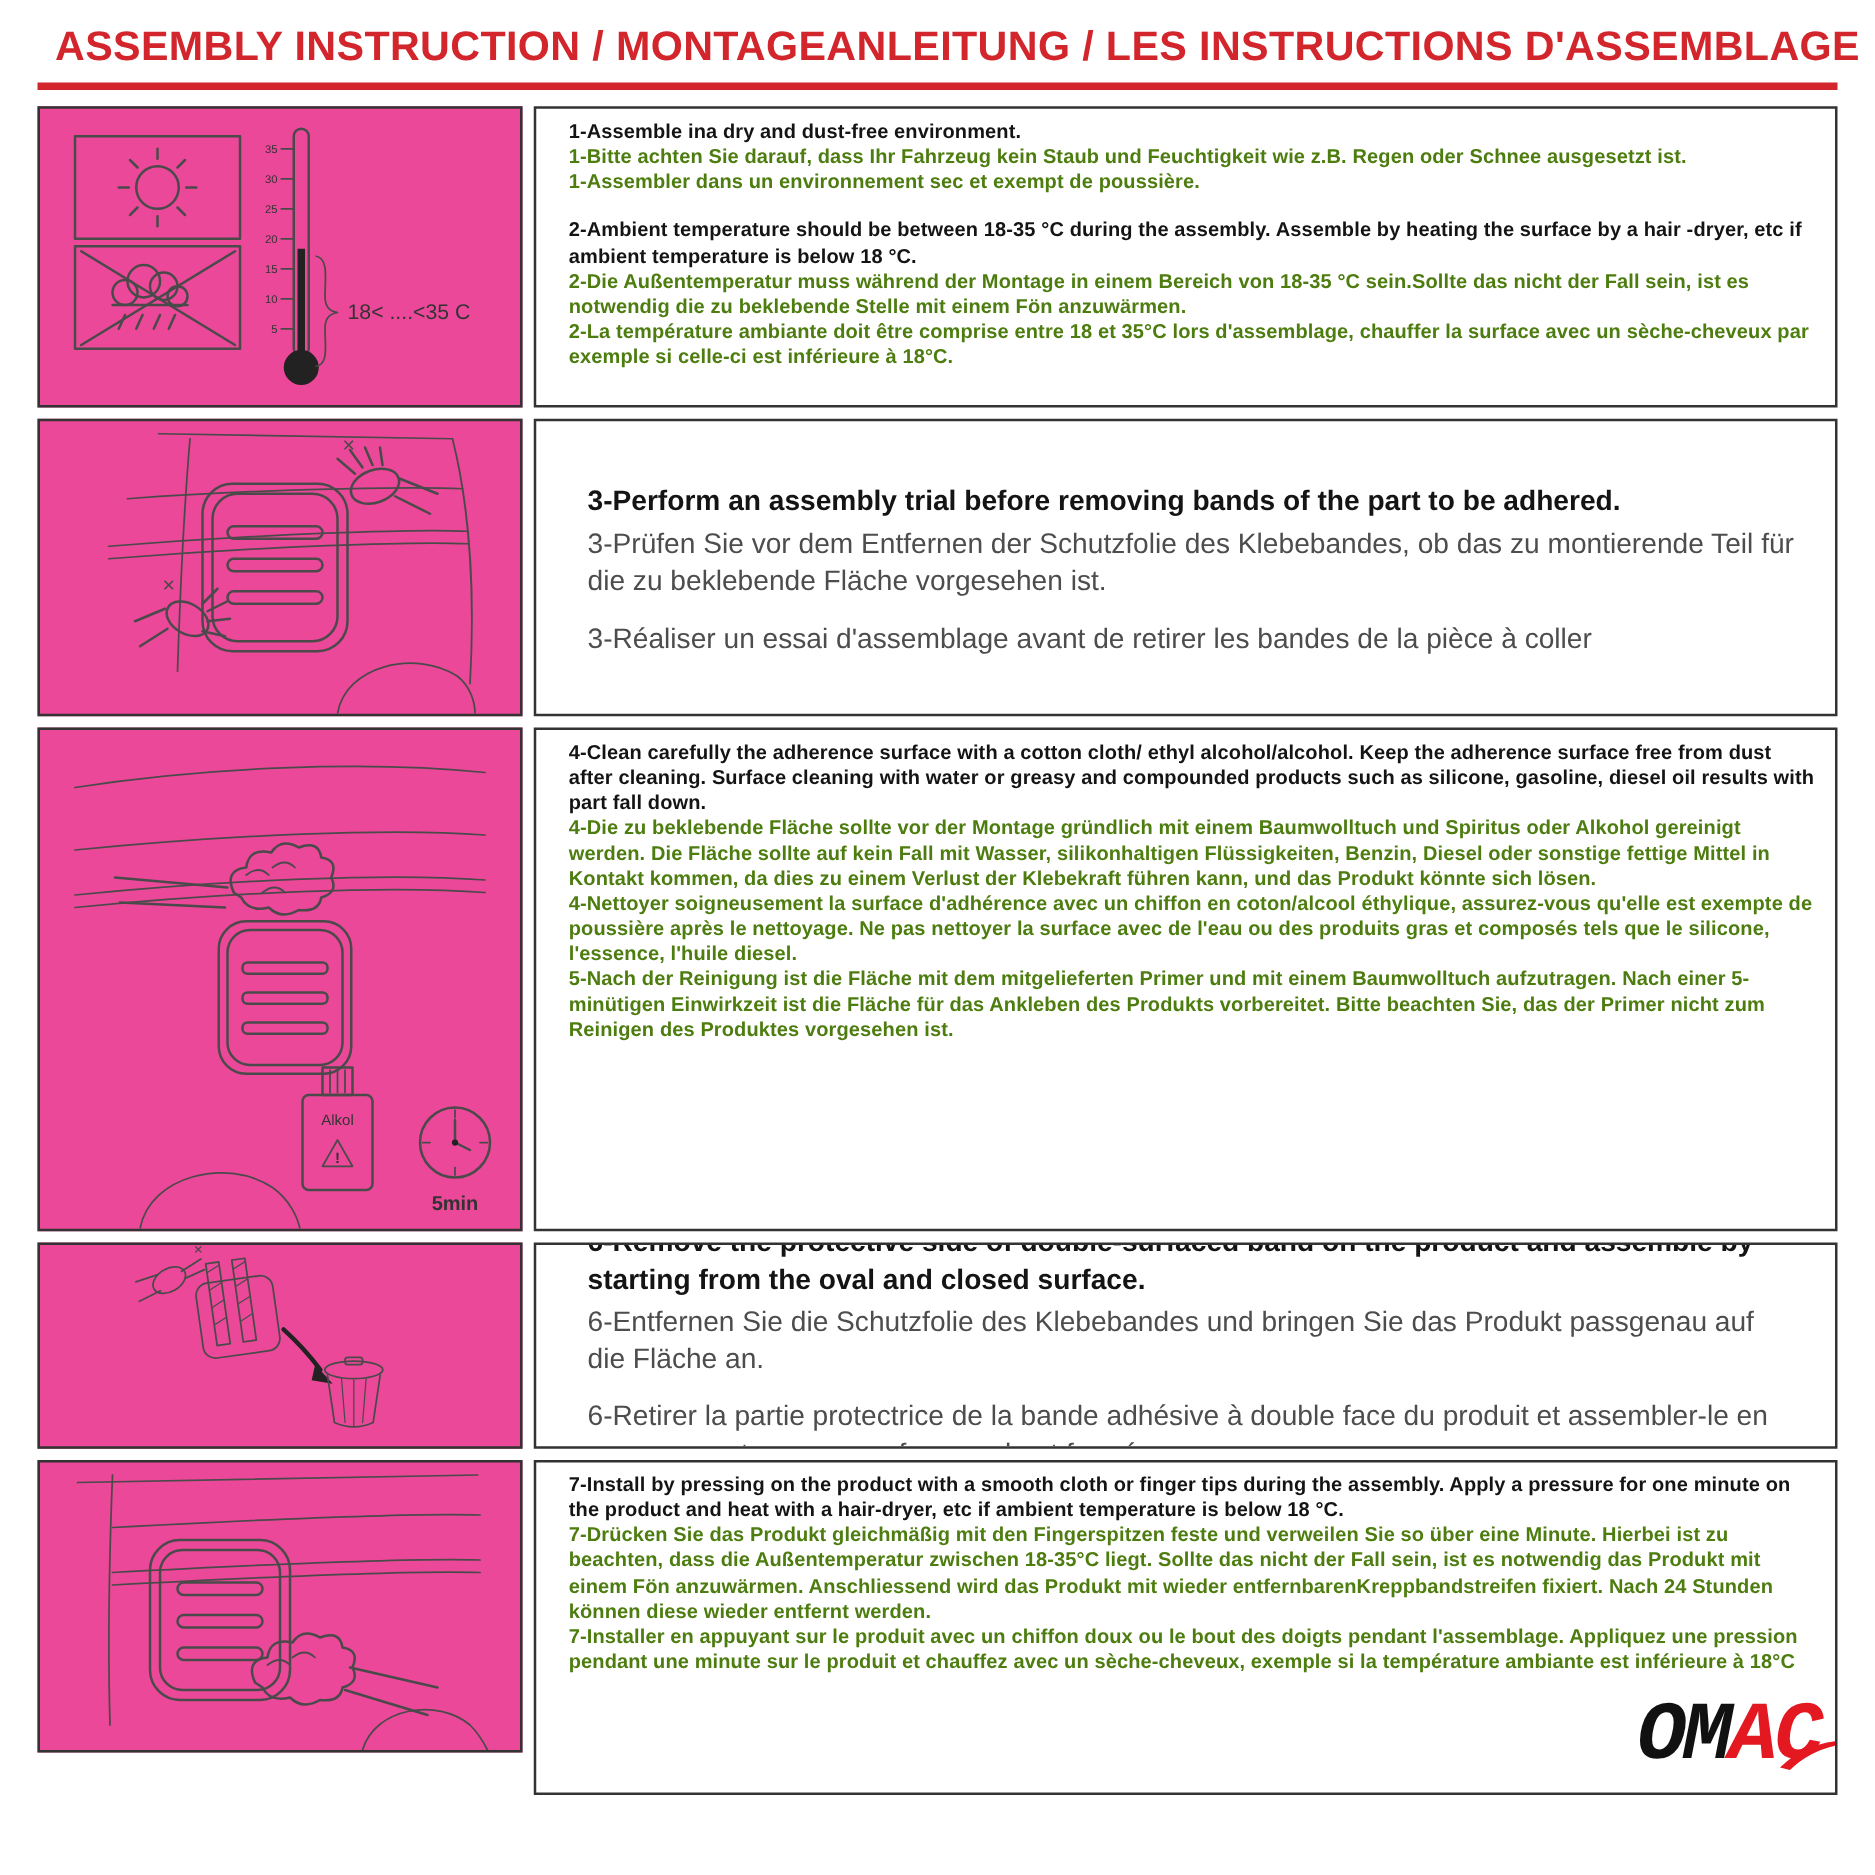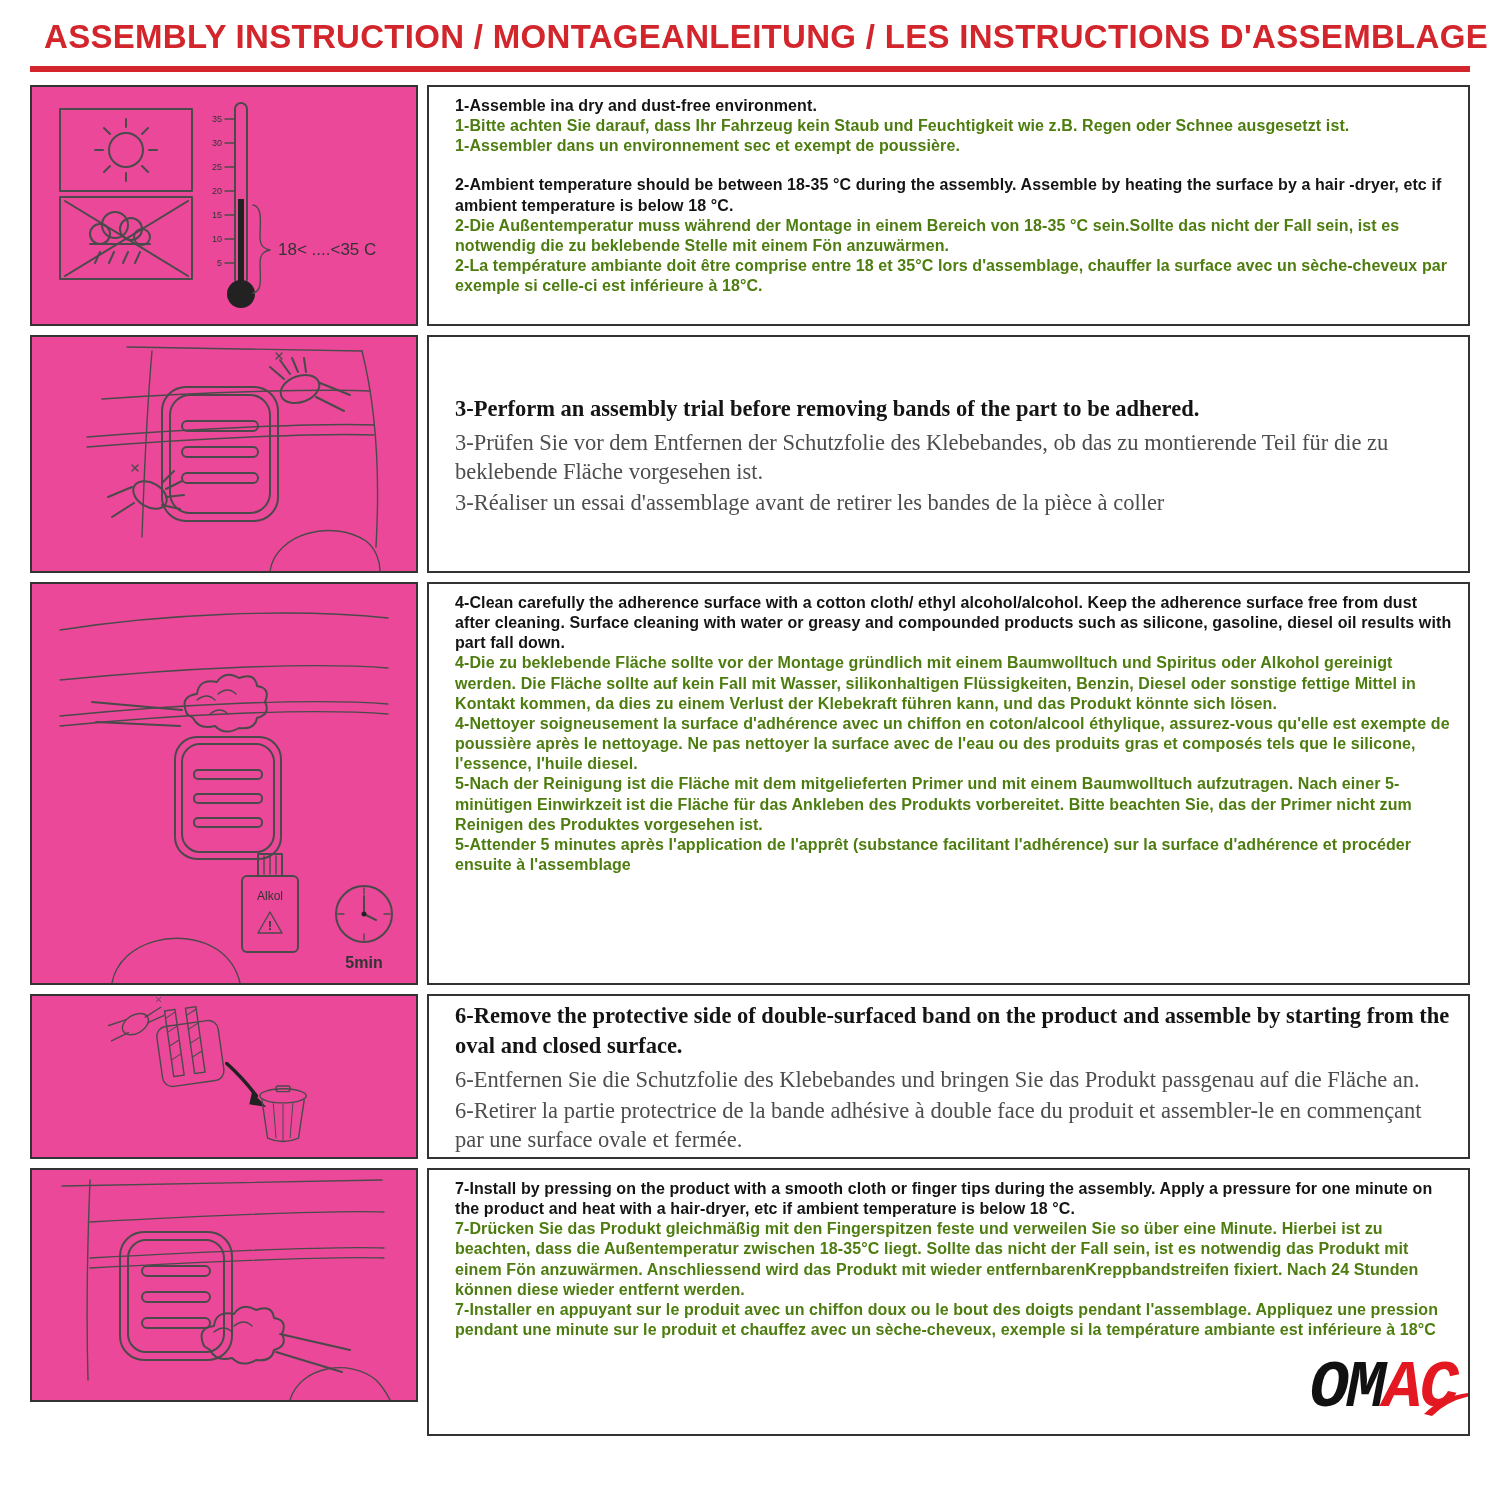--- a/index.html
+++ b/index.html
@@ -10,21 +10,21 @@
   .row{display:flex;gap:9px;margin-bottom:9px;align-items:stretch;}
   .imgbox{flex:0 0 388px;width:388px;border:2px solid #333;background:#ec4899;box-sizing:border-box;overflow:hidden;}
   .imgbox svg{width:100%;height:100%;display:block;}
   .textbox{flex:1;border:2px solid #333;box-sizing:border-box;padding:9px 16px 6px 26px;overflow:hidden;position:relative;}
   .row1{height:241px;} .row2{height:238px;} .row3{height:403px;} .row4{height:165px;} .row5{height:268px;}
   .row5 .imgbox{height:234px;align-self:flex-start;}
   .small p{font-size:16px;line-height:1.26;margin:0;color:#4d7c0f;letter-spacing:.1px;font-weight:bold;}
   .small p.b{color:#141414;font-weight:700;}
   .gap{margin-top:19px !important;}
   .big{display:flex;flex-direction:column;justify-content:center;}
-  .big p{font-size:22.5px;line-height:1.3;margin:0;color:#4d4d4d;font-family:Liberation Serif, serif;}
+  .big p{font-size:22.5px;line-height:1.3;margin:15px;color:#4d4d4d;}
   .big p.b{font-weight:700;color:#141414;margin-bottom:3px;}
   .big p + p{margin-top:2px;}
   line,path.s,rect.s,circle.s,ellipse.s,polyline.s{stroke:#4a4a4a;stroke-width:2;fill:none;stroke-linecap:round;stroke-linejoin:round;}
   .thin{stroke-width:1.4 !important;}
   .dark{fill:#222;stroke:none;}
   text.ill{fill:#333;font-family:"Liberation Sans", sans-serif;}
   .logo{position:absolute;right:12px;bottom:12px;font-weight:800;font-style:italic;font-size:66px;letter-spacing:-3px;line-height:1;font-family:Liberation Mono, monospace;}
   .logo .om{color:#111;}
   .logo .ac{color:#e31820;position:relative;}
   .logo .swoosh{position:absolute;left:112px;bottom:6px;width:80px;height:26px;}
@@ -197,21 +197,20 @@
           <circle class="dark" cx="332" cy="330" r="2.5"></circle>
           <text class="ill" x="332" y="384" font-size="16" font-weight="bold" text-anchor="middle">5min</text>
         </g>
       </svg>
     </div>
     <div class="textbox small">
       <p class="b">4-Clean carefully the adherence surface with a cotton cloth/ ethyl alcohol/alcohol. Keep the adherence surface free from dust after cleaning. Surface cleaning with water or greasy and compounded products such as silicone, gasoline, diesel oil results with part fall down.</p>
       <p>4-Die zu beklebende Fläche sollte vor der Montage gründlich mit einem Baumwolltuch und Spiritus oder Alkohol gereinigt werden. Die Fläche sollte auf kein Fall mit Wasser, silikonhaltigen Flüssigkeiten, Benzin, Diesel oder sonstige fettige Mittel in Kontakt kommen, da dies zu einem Verlust der Klebekraft führen kann, und das Produkt könnte sich lösen.</p>
       <p>4-Nettoyer soigneusement la surface d'adhérence avec un chiffon en coton/alcool éthylique, assurez-vous qu'elle est exempte de poussière après le nettoyage. Ne pas nettoyer la surface avec de l'eau ou des produits gras et composés tels que le silicone, l'essence, l'huile diesel.</p>
       <p>5-Nach der Reinigung ist die Fläche mit dem mitgelieferten Primer und mit einem Baumwolltuch aufzutragen. Nach einer 5-minütigen Einwirkzeit ist die Fläche für das Ankleben des Produkts vorbereitet. Bitte beachten Sie, das der Primer nicht zum Reinigen des Produktes vorgesehen ist.</p>
-      <p>5-Attender 5 minutes après l'application de l'apprêt (substance facilitant l'adhérence) sur la surface d'adhérence et procéder ensuite à l'assemblage</p>
     </div>
   </section>
 
   <section class="row row4">
     <div class="imgbox">
       <svg viewBox="0 0 384 229" preserveAspectRatio="xMidYMid meet">
         <g transform="rotate(-8 150 80)">
           <rect class="s" x="100" y="38" width="88" height="86" rx="14"></rect>
           <rect class="s" x="116" y="16" width="15" height="94"></rect>
           <rect class="s" x="146" y="16" width="15" height="94"></rect>

